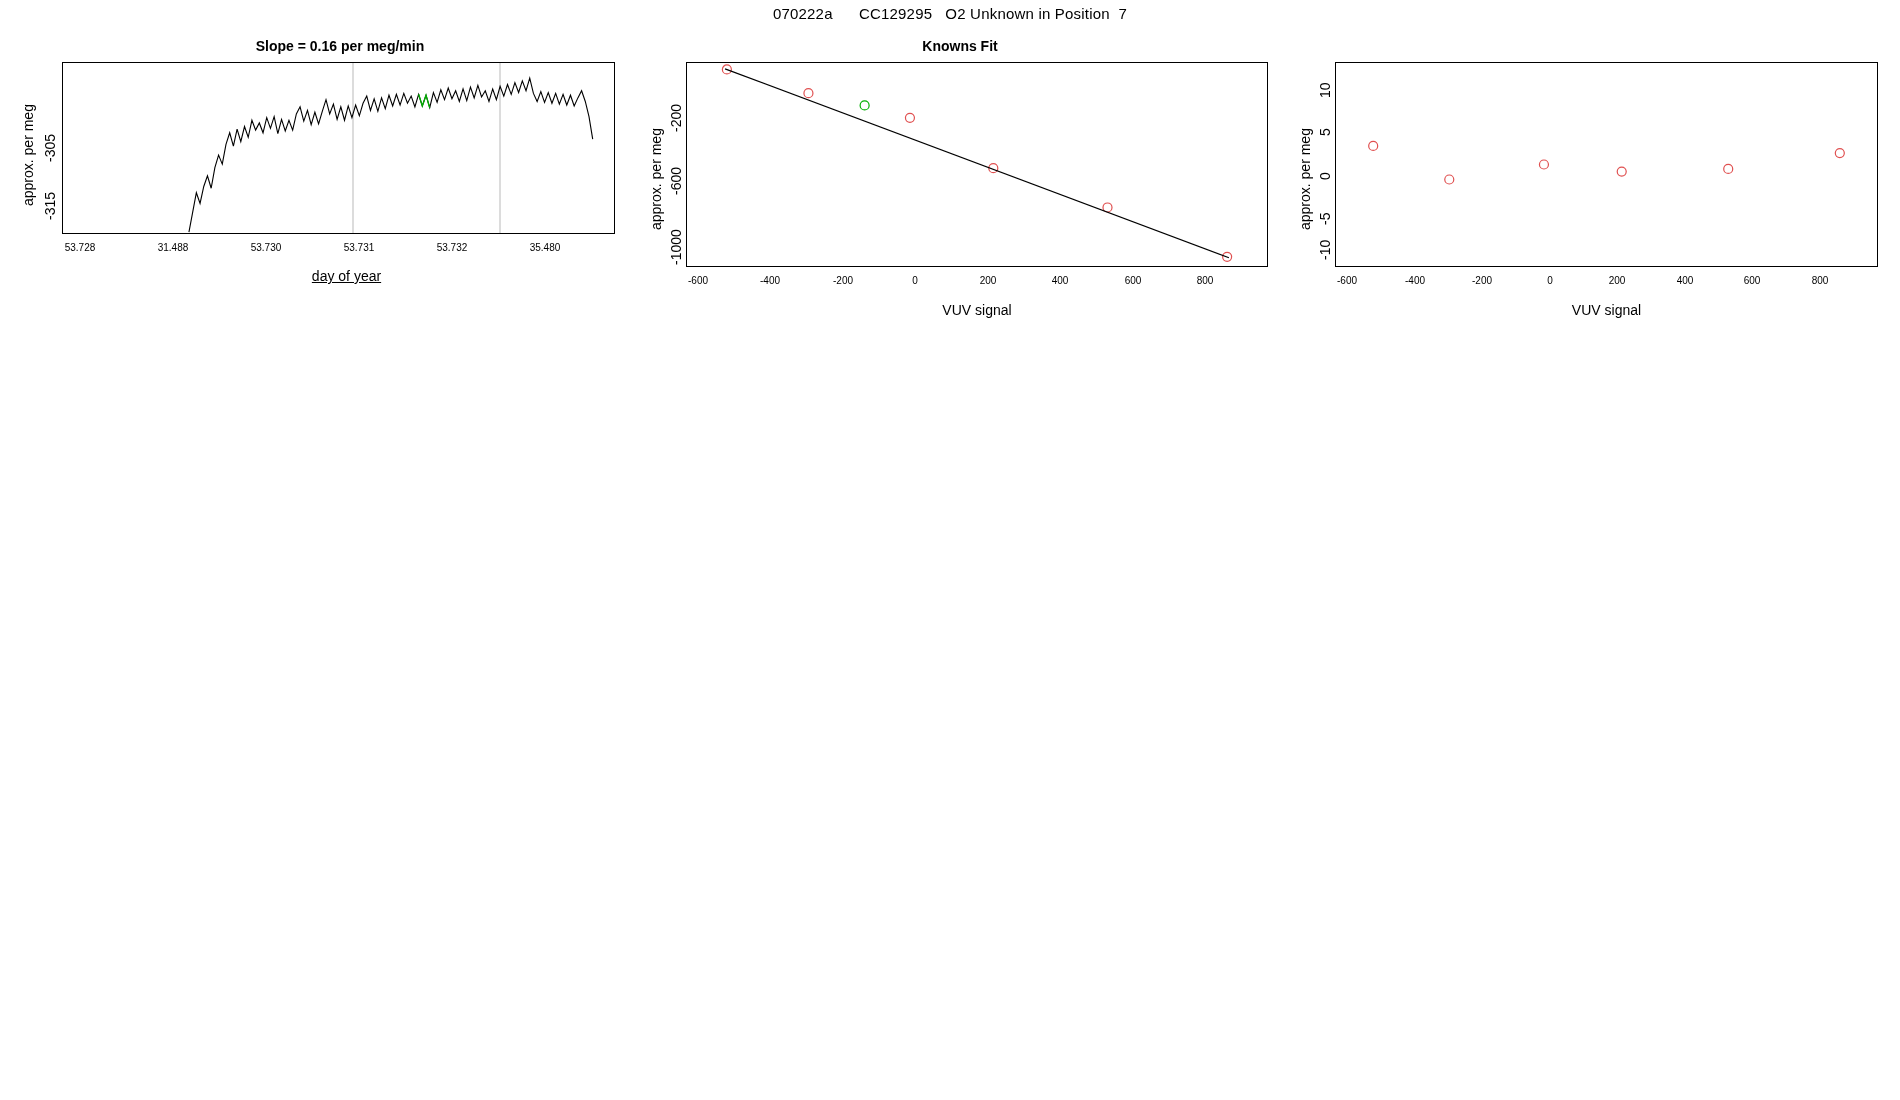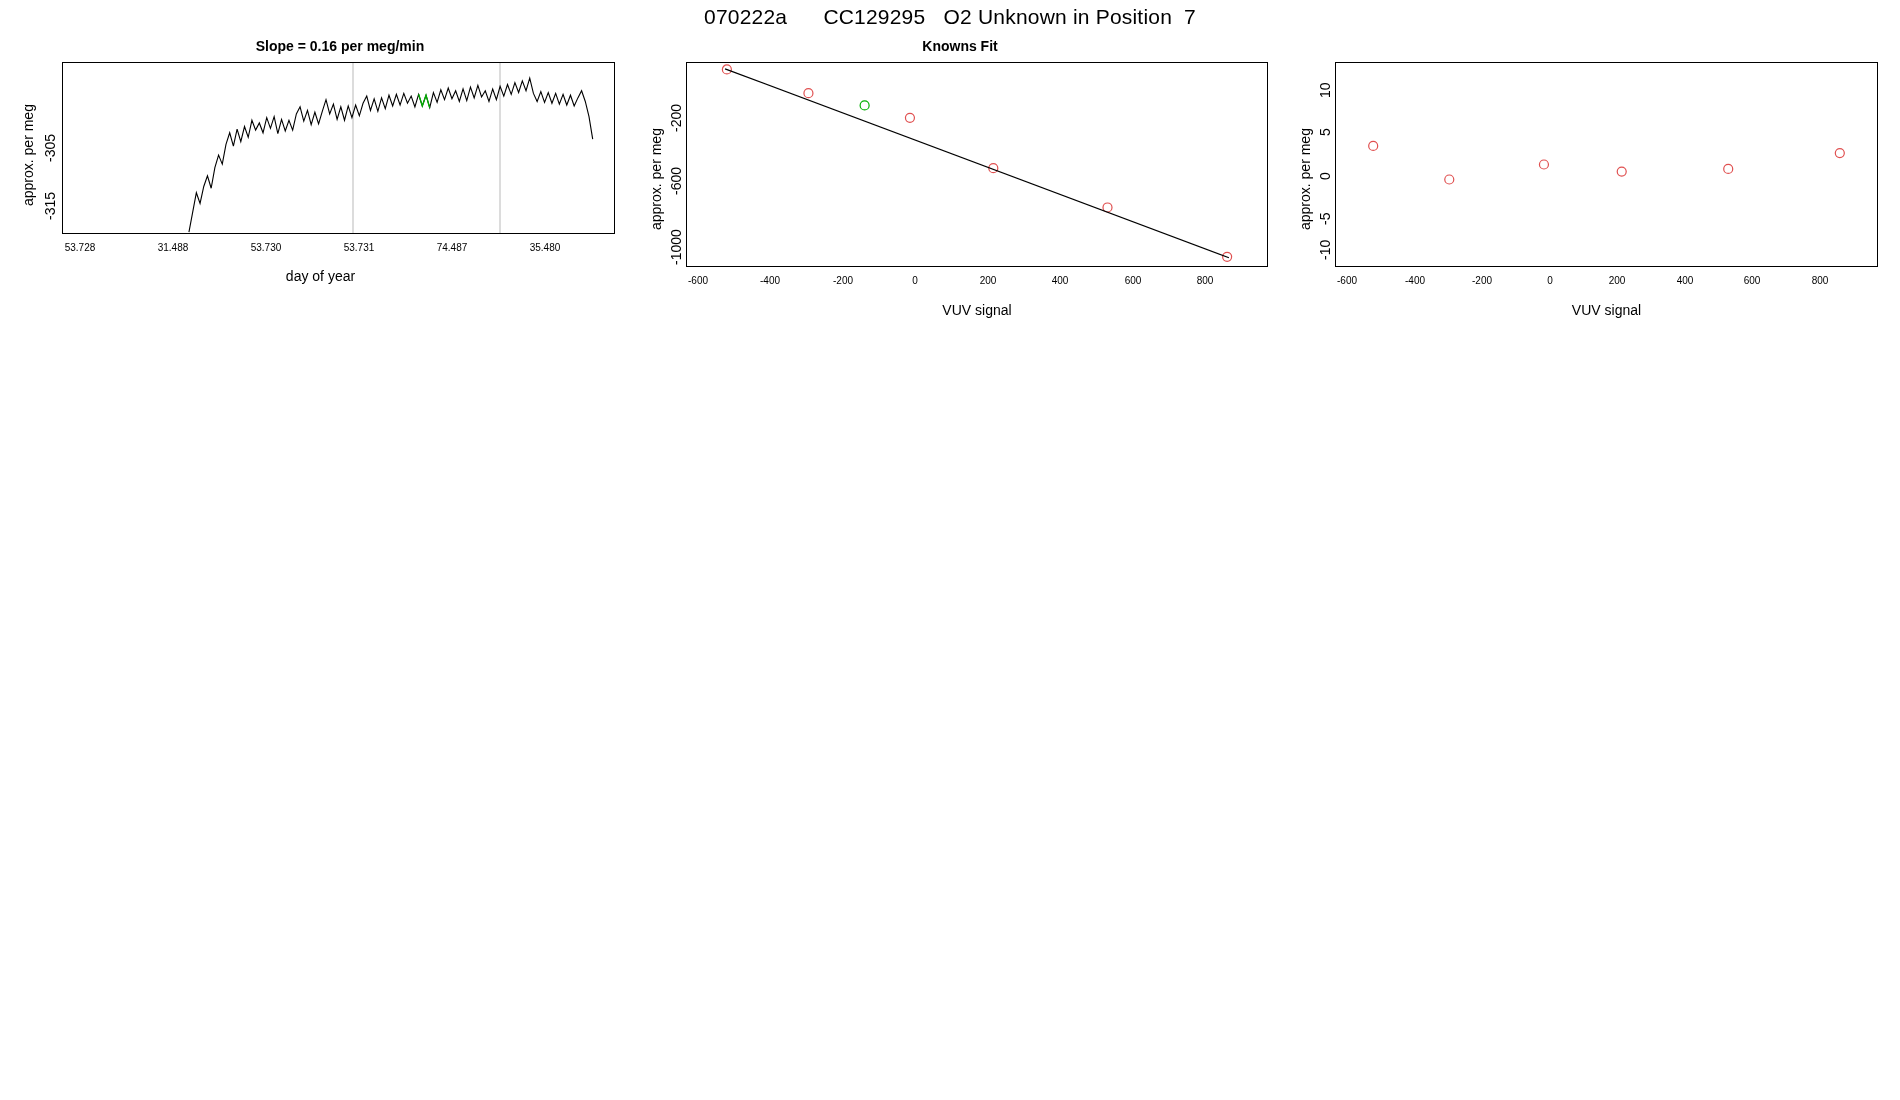--- a/index.html
+++ b/index.html
@@ -19,21 +19,21 @@
     position: relative;
     width: 1900px;
     height: 1100px;
   }
   .main-title {
     position: absolute;
     top: 5px;
     left: 0;
     width: 1900px;
     text-align: center;
-    font-size: 21px;
+    font-size: 15px;
     letter-spacing: 0.2px;
     white-space: pre;
     color: #000;
   }
   .panel {
     position: absolute;
   }
   .panel-title {
     position: absolute;
     text-align: center;
@@ -99,24 +99,24 @@
 
     <div class="tick-label-y" style="left:42px; top:190px;">-315</div>
     <div class="tick-label-y" style="left:42px; top:132px;">-305</div>
 
     <div class="ylabel" style="left:20px; top:176px;">approx. per meg</div>
 
     <div class="tick-label" style="left:40px; top:212px; width:80px;">53.728</div>
     <div class="tick-label" style="left:133px; top:212px; width:80px;">31.488</div>
     <div class="tick-label" style="left:226px; top:212px; width:80px;">53.730</div>
     <div class="tick-label" style="left:319px; top:212px; width:80px;">53.731</div>
-    <div class="tick-label" style="left:412px; top:212px; width:80px;">74.487</div>
+    <div class="tick-label" style="left:412px; top:212px; width:80px;">53.732</div>
     <div class="tick-label" style="left:505px; top:212px; width:80px;">35.480</div>
 
-    <div class="axis-label" style="left:44px; top:238px; width:553px;">day of year</div>
+    <div class="axis-label" style="left:70px; top:238px; width:553px;text-decoration:underline;">day of year</div>
   </div>
 
   <div class="panel" style="left:640px; top:30px; width:640px; height:280px;">
     <div class="panel-title" style="left:40px; top:8px; width:560px;">Knowns Fit</div>
 
     <div class="plot-frame" style="left:46px; top:32px; width:582px; height:205px;">
       <svg id="fit-svg" width="580" height="203" viewBox="0 0 580 203">
           <circle cx="39.875" cy="6.4009009009008935" r="4.5" fill="none" stroke="#e05050" stroke-width="1.2"></circle>
           <circle cx="121.4375" cy="30.175675675675677" r="4.5" fill="none" stroke="#e05050" stroke-width="1.2"></circle>
           <circle cx="222.9375" cy="54.86486486486487" r="4.5" fill="none" stroke="#e05050" stroke-width="1.2"></circle>

